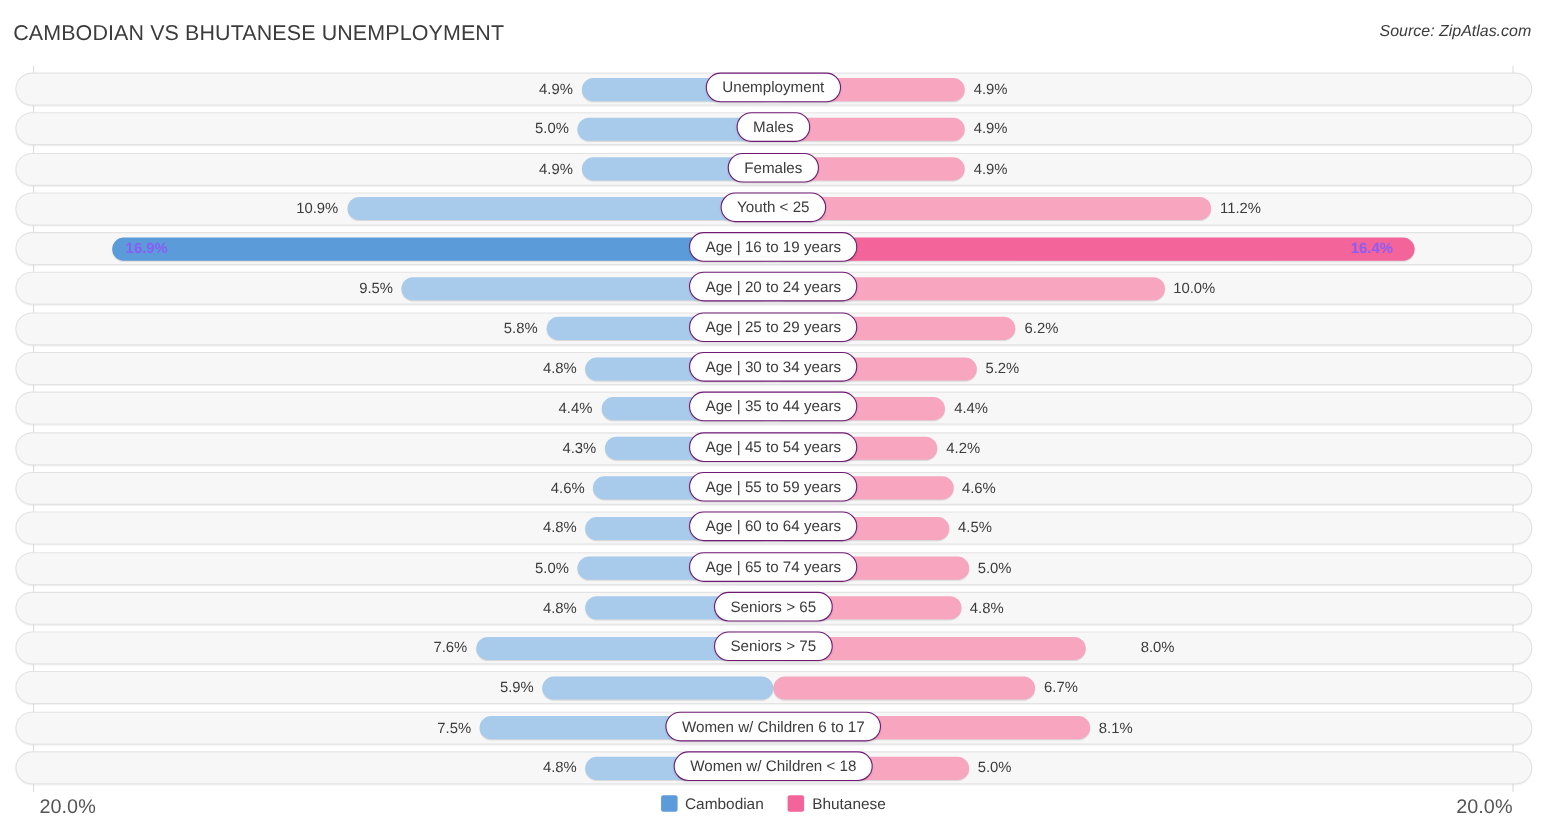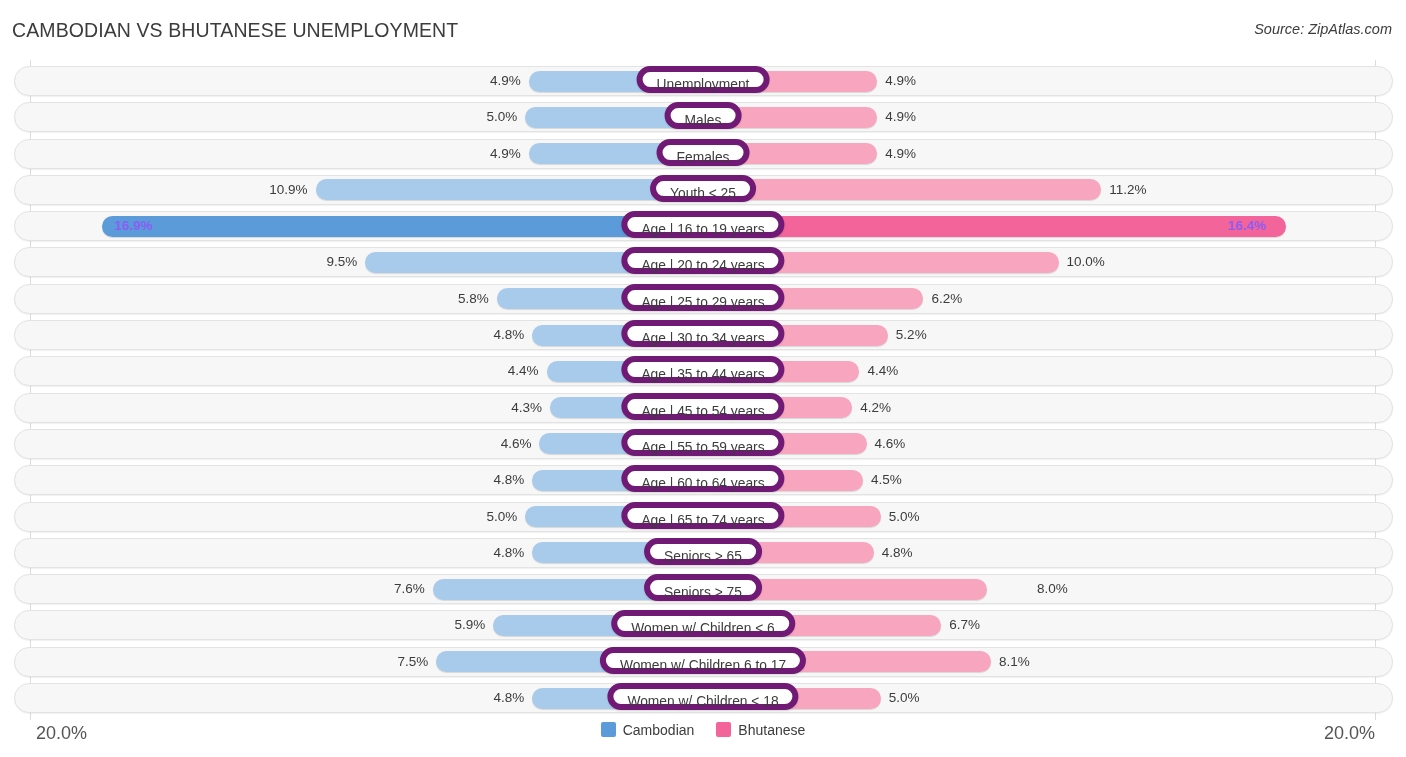--- a/index.html
+++ b/index.html
@@ -108,21 +108,21 @@
 
   .pill {
     position: absolute;
     top: 3px;
     left: 50%;
     transform: translateX(-50%);
     height: 27px;
     line-height: 25px;
     padding: 0 14px;
     background: #ffffff;
-    border: 6px solid #701a75;
+    border: 1px solid #701a75;
     border-radius: 14px;
     font-size: 13.8px;
     color: #3c3c3c;
     white-space: nowrap;
     box-shadow: 0 1px 2px rgba(0,0,0,0.13);
     z-index: 5;
   }
 
   
   #footer {
@@ -145,20 +145,21 @@
     position: absolute;
     left: 0; top: 4px;
     width: 1406px;
     display: flex;
     justify-content: center;
     align-items: center;
     gap: 22px;
   }
   .legend-item {
     display: flex;
+    align-items: center;
     gap: 7px;
   }
   .legend-swatch {
     width: 15px; height: 15px;
     border-radius: 2px;
     display: inline-block;
   }
   .legend-text {
     font-size: 14px;
     color: #3c3c3c;
@@ -298,21 +299,20 @@
           <div class="val val-left" style="left: 354.82px; width: 70px;">7.6%</div>
           <div class="val val-right" style="left: 1037px;">8.0%</div>
           <div class="pill" style="left: 703px;">Seniors &gt; 75</div>
         </div>
         <div class="row">
           <div class="track"></div>
           <div class="bar bar-left" style="left: 493.255px; width: 209.745px; background: rgb(168, 203, 236);"></div>
           <div class="bar bar-right" style="left: 703px; width: 238.185px; background: rgb(248, 166, 192);"></div>
           <div class="val val-left" style="left: 415.255px; width: 70px;">5.9%</div>
           <div class="val val-right" style="left: 949.185px;">6.7%</div>
-          <div class="pill" style="left: 703px;">Women w/ Children &lt; 6</div>
         </div>
         <div class="row">
           <div class="track"></div>
           <div class="bar bar-left" style="left: 436.375px; width: 266.625px; background: rgb(168, 203, 236);"></div>
           <div class="bar bar-right" style="left: 703px; width: 287.955px; background: rgb(248, 166, 192);"></div>
           <div class="val val-left" style="left: 358.375px; width: 70px;">7.5%</div>
           <div class="val val-right" style="left: 998.955px;">8.1%</div>
           <div class="pill" style="left: 703px;">Women w/ Children 6 to 17</div>
         </div>
         <div class="row">

